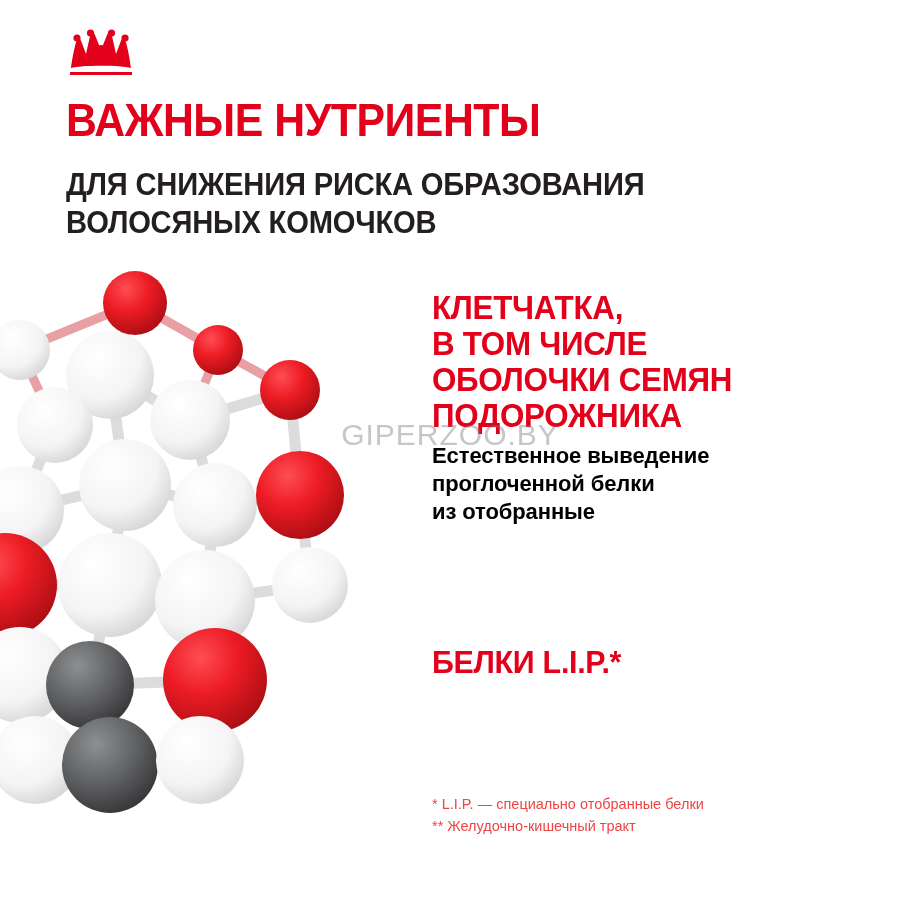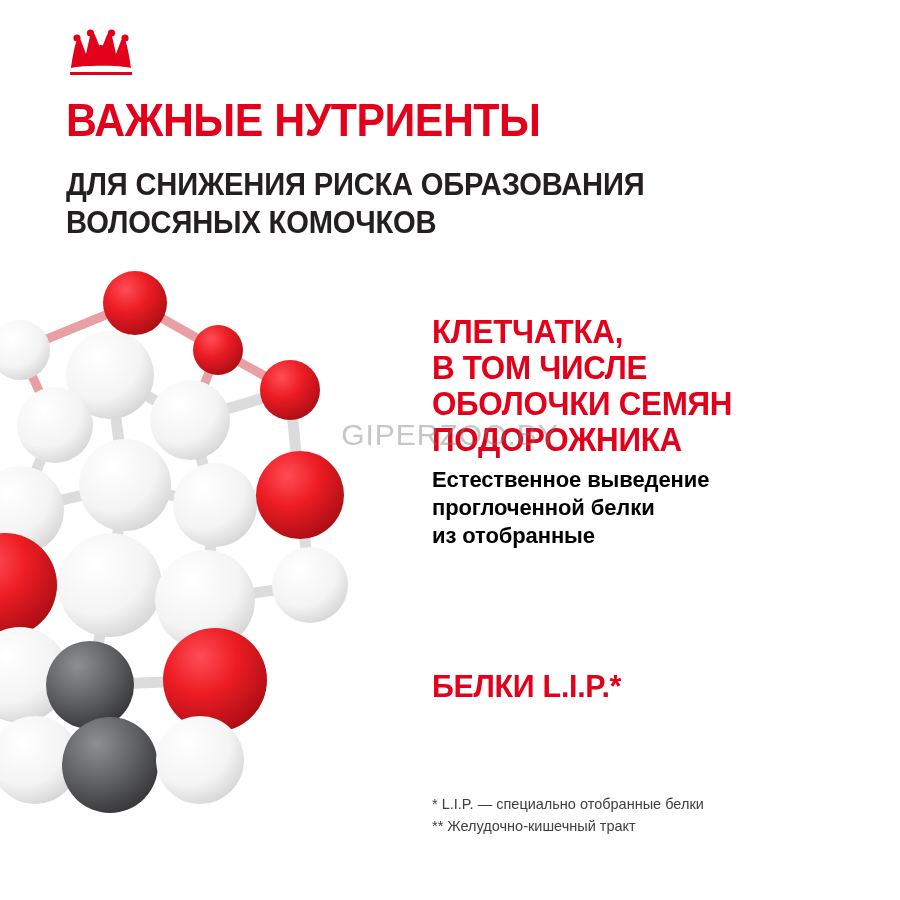--- a/index.html
+++ b/index.html
@@ -63,21 +63,21 @@
     left: -40px;
     top: 255px;
     width: 470px;
     height: 560px;
   }
 
   
   .col-right {
     position: absolute;
     left: 432px;
-    top: 314px;
+    top: 290px;
     width: 430px;
   }
   .block-head {
     color: #e2001a;
     font-size: 33px;
     line-height: 36px;
     font-weight: bold;
     letter-spacing: -0.3px;
     transform: scaleX(0.95);
     transform-origin: left top;
@@ -95,21 +95,21 @@
     margin-top: 118px;
   }
   .block-2 .block-head {
     font-size: 32px;
   }
   .footnotes {
     position: absolute;
     left: 432px;
     top: 793px;
     width: 430px;
-    color: #404040;
+    color: #ef4444;
     font-size: 14.5px;
     line-height: 22px;
   }
   .footnotes div { white-space: nowrap; }
 
   
   .watermark {
     position: absolute;
     left: 0;
     top: 418px;

